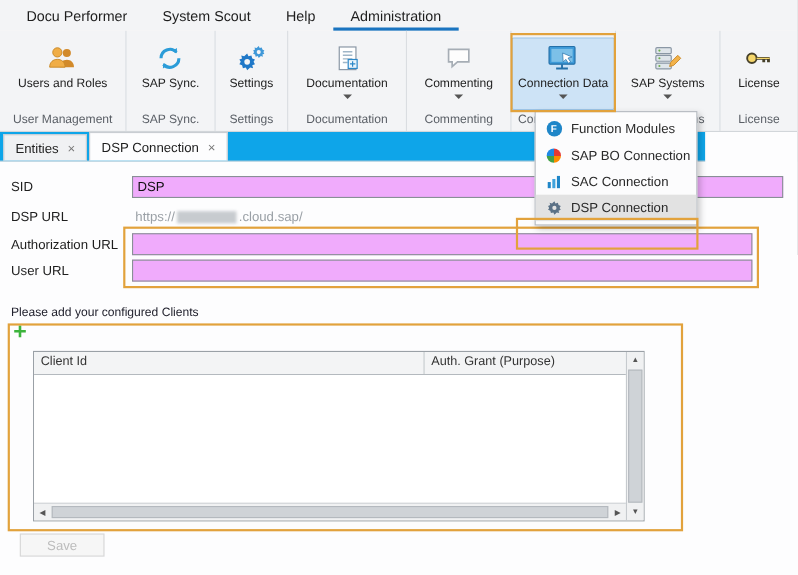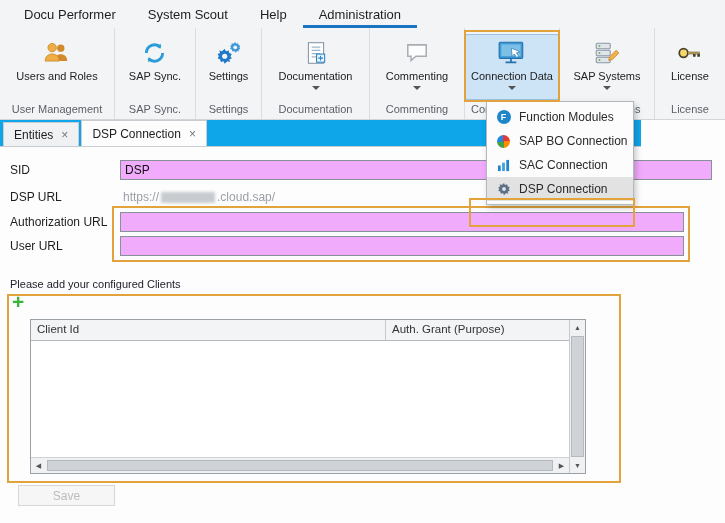--- a/index.html
+++ b/index.html
@@ -60,21 +60,21 @@
           white-space:nowrap; overflow:hidden; }
   .ct-body { flex:1; background:#fff; }
   .hscroll { height:16px; background:#f0f1f2; border-top:1px solid #d0d3d6; display:flex; align-items:center; }
   .scroll-btn { width:15px; height:15px; font-size:7px; color:#555; display:flex; align-items:center;
                 justify-content:center; flex:0 0 15px; cursor:default; }
   .h-thumb { flex:1; height:11px; background:#cfd3d7; border:1px solid #b4b9be; margin:0 1px; }
   .vscroll { width:16px; border-left:1px solid #c6cace; background:#f0f1f2; display:flex;
              flex-direction:column; }
   .v-thumb { flex:1; margin:1px; background:#cfd3d7; border:1px solid #b4b9be; }
 
-  .save-btn { position:absolute; left:18px; top:338px; width:97px; height:21px; background:#f6f6f6;
+  .save-btn { position:absolute; left:18px; top:338px; width:77px; height:21px; background:#f6f6f6;
               border:1px solid #d7d7d7; color:#bcbcbc; font:12px "Liberation Sans",sans-serif; cursor:default; }
 
   
   .conn-menu { position:absolute; left:486px; top:101px; width:148px; background:#fcfcfd;
                border:1px solid #b3b8be; box-shadow:2px 3px 6px rgba(0,0,0,.22); padding:3px 0; z-index:50; }
   .cm-item { display:flex; align-items:center; gap:8px; height:24px; padding:0 9px; font-size:12px;
              color:#2a2a2a; cursor:default; white-space:nowrap; }
   .cm-item.highlighted { background:#e2e2e2; }
   .cm-icon { width:15px; height:15px; flex:0 0 15px; display:flex; align-items:center; justify-content:center; }
   .fm-badge { width:14px; height:14px; border-radius:50%; background:#1f86c8; color:#fff;

